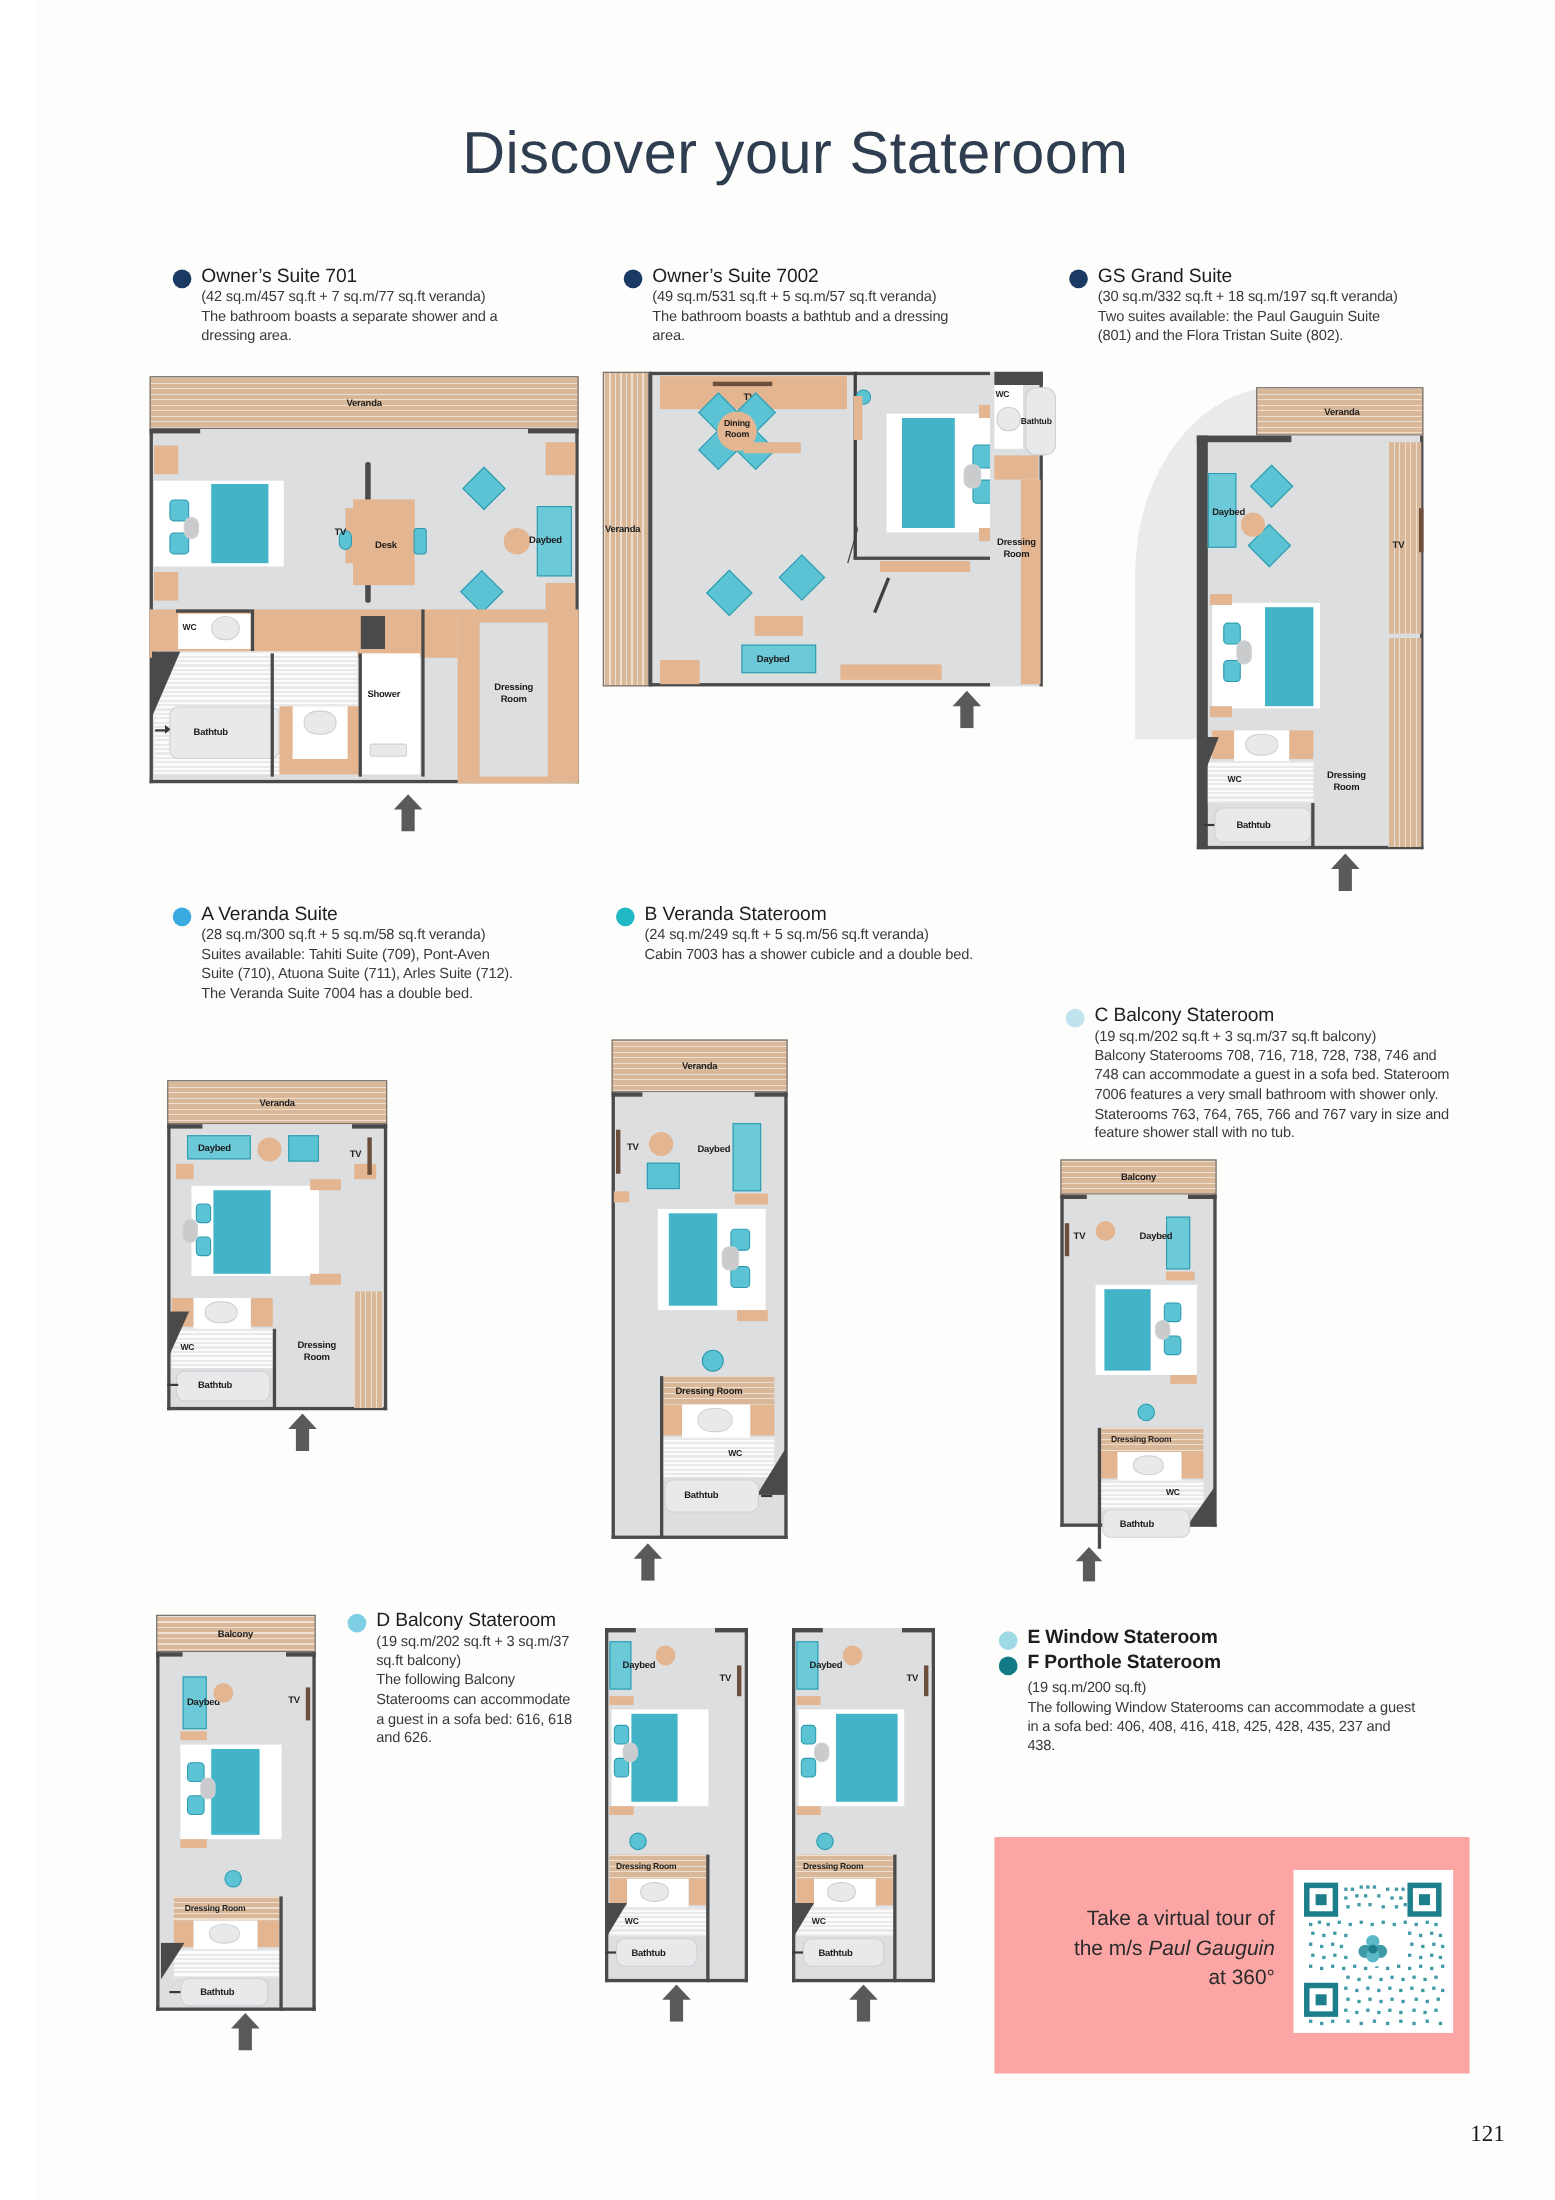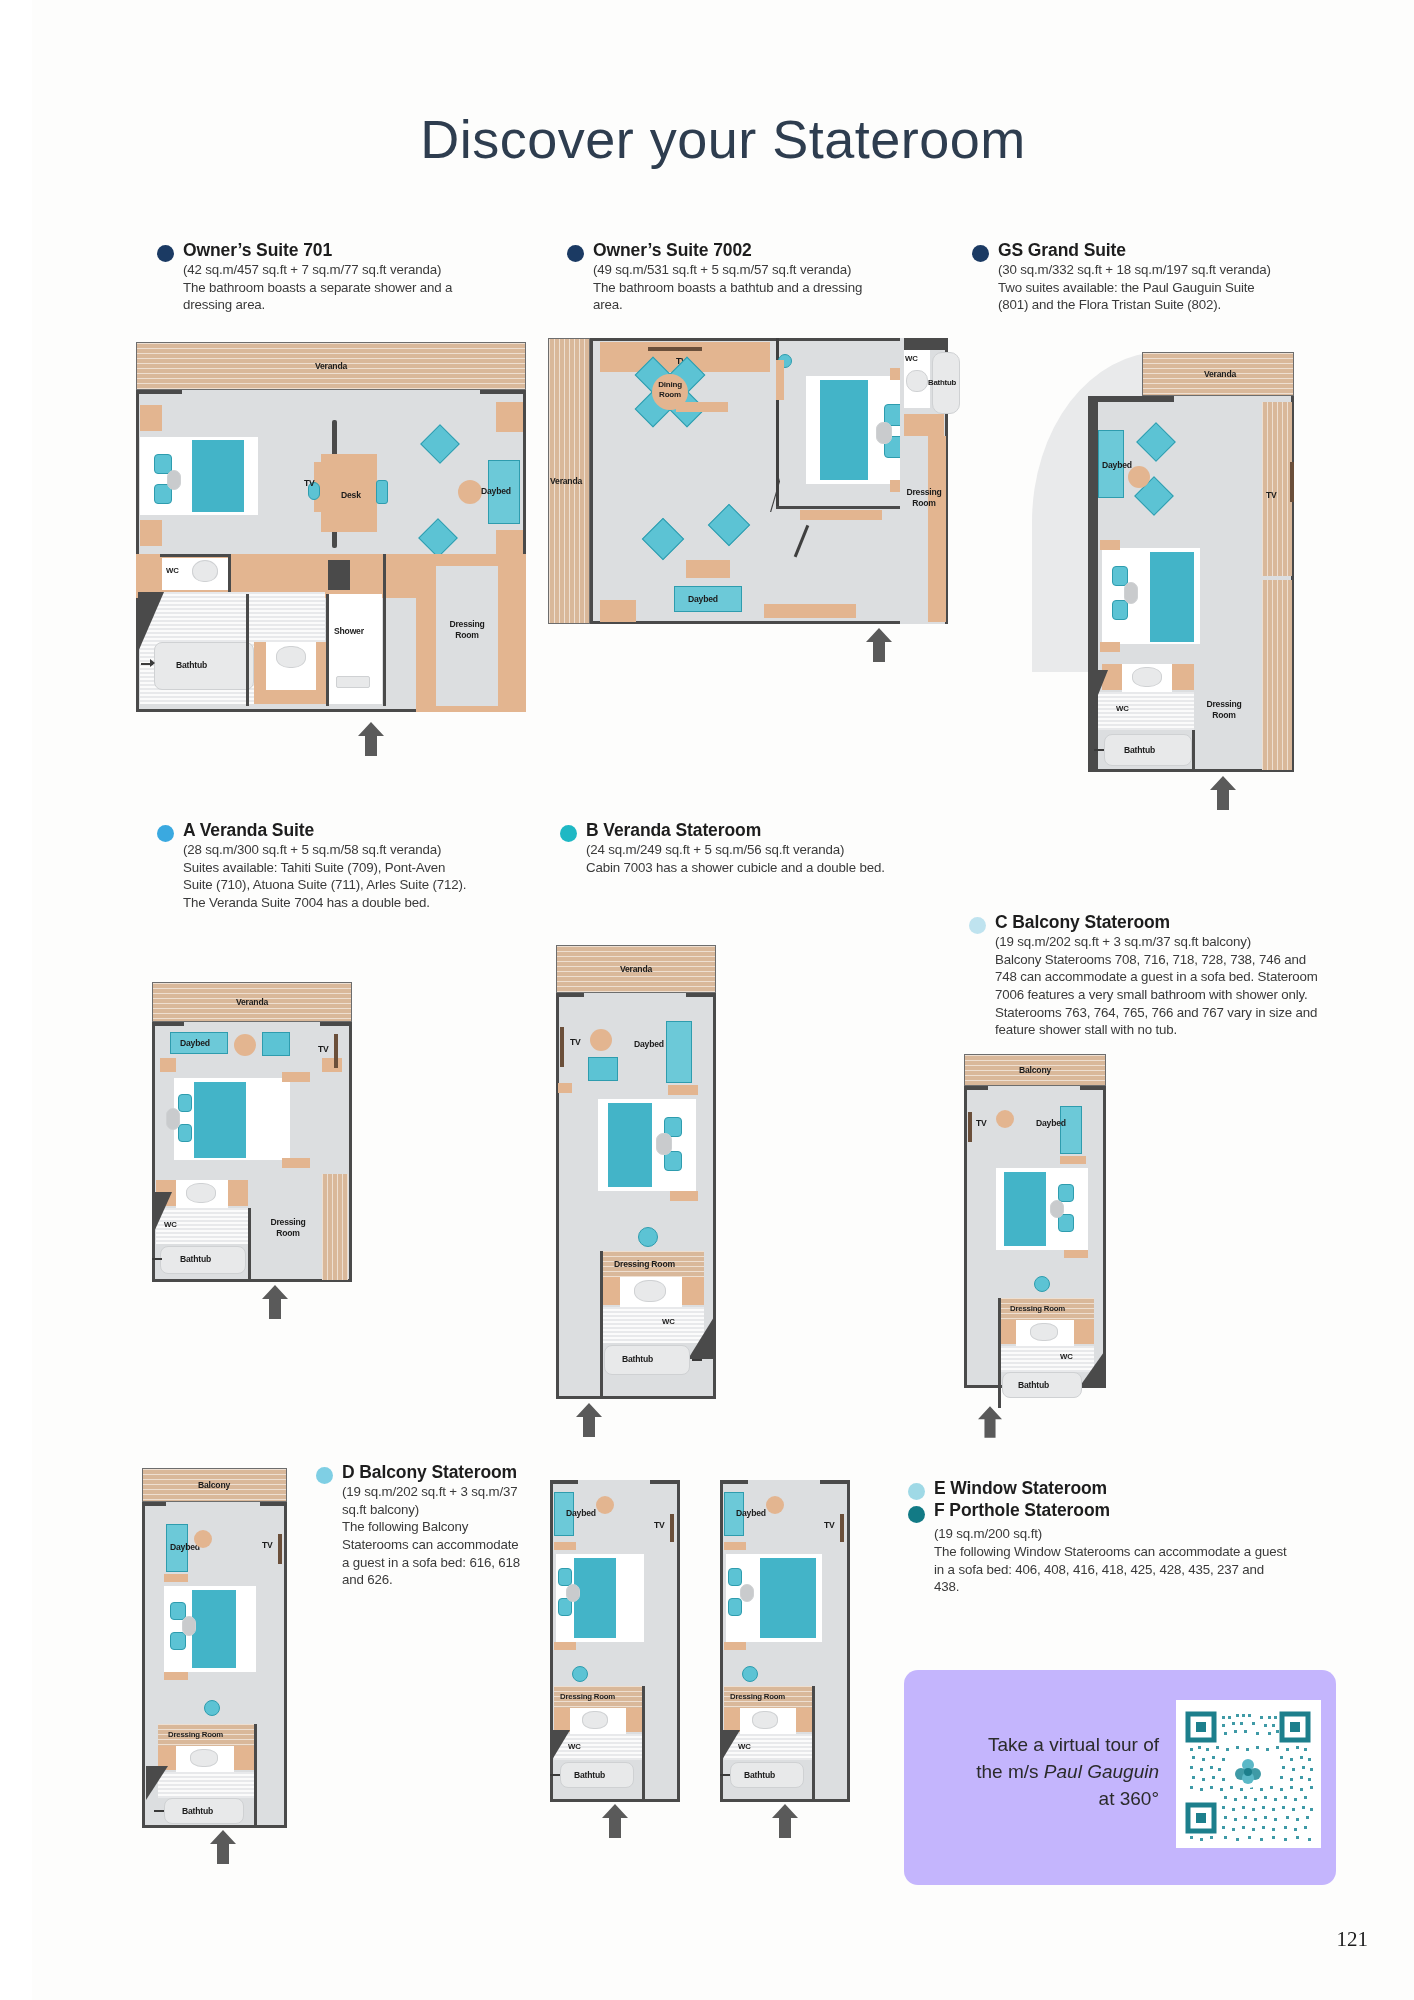--- a/index.html
+++ b/index.html
@@ -23,21 +23,21 @@
     color:#2e3d4f;
   }
 
   
   .legend{ position:absolute; }
   .legend .dot{
     position:absolute; left:0; top:5px;
     width:17px; height:17px; border-radius:50%;
   }
   .legend .ltitle{
-    font-size:17.5px; font-weight:700; color:#1d1d1d;
+    font-size:17.5px; font-weight:400; color:#1d1d1d;
     line-height:1.15; margin:0 0 1px 0; letter-spacing:-.1px;
   }
   .legend .ltitle2{
     font-size:17.5px; font-weight:700; color:#1d1d1d;
     line-height:1.15; margin:0 0 2px 0; letter-spacing:-.1px;
   }
   .legend .lbody{
     font-size:13.3px; line-height:1.33; color:#3a3a3a; letter-spacing:-.15px;
   }
   .legend .txt{ margin-left:26px; }
@@ -76,21 +76,21 @@
   .stripes{
     position:absolute;
     background-image:repeating-linear-gradient(to bottom,
       #e8e9eb 0px, #e8e9eb 2px, #fbfbfb 2px, #fbfbfb 4px);
   }
   .darkcorner{ position:absolute; background:#4a4a4a; }
   .arrow{ position:absolute; }
 
   
   .qrpanel{
-    position:absolute; background:#c4b5fd;border-radius:14px;
+    position:absolute; background:#fca5a5;
   }
   .qrtext{
     position:absolute; text-align:right; font-size:19px; line-height:1.42;
     color:#2b2b2b;
   }
   .qrtext i{ font-style:italic; }
   .qrbox{ position:absolute; background:#ffffff; }
 
   .pagenum{
     position:absolute; right:46px; bottom:48px;

